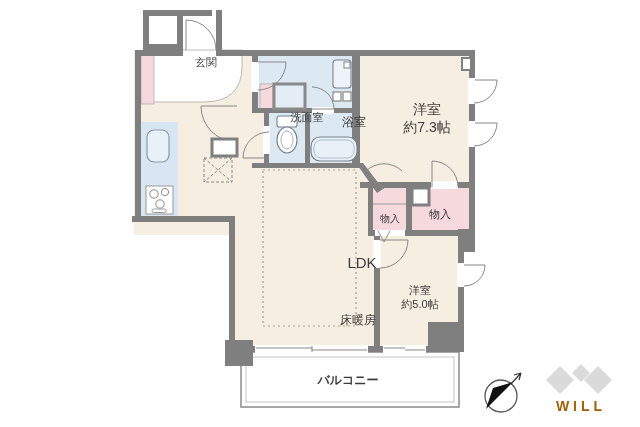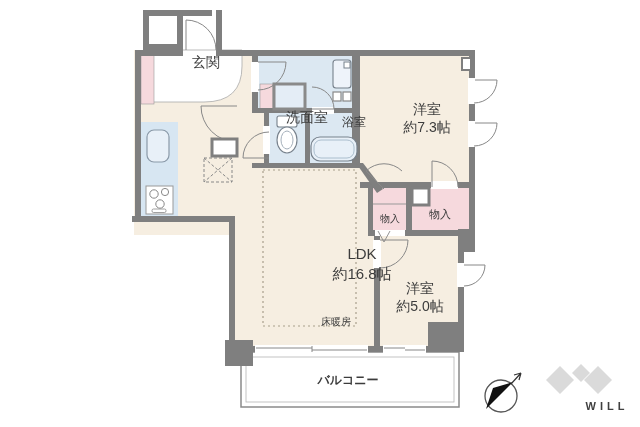--- a/index.html
+++ b/index.html
@@ -2,23 +2,23 @@
 <html><head>
 <meta charset="utf-8">
 <style>
   html,body{margin:0;padding:0;background:#ffffff;}
   #stage{position:relative;width:640px;height:427px;background:#ffffff;overflow:hidden;
          font-family:"Liberation Sans","DejaVu Sans",sans-serif;}
   #plan-svg{position:absolute;left:0;top:0;}
   .lbl{position:absolute;transform:translate(-50%,-50%);color:#3c3c3c;text-align:center;
        line-height:1.3;white-space:nowrap;z-index:5;}
   .lbl span{display:block;}
-  .f13{font-size:14px;} .f12{font-size:12px;} .f14{font-size:14px;}
-  .f11{font-size:11px;} .f10{font-size:10px;} .f9{font-size:10px;} .f15{font-size:15px;}
-  .brand{color:#404040;font-weight:bold;letter-spacing:4px;font-size:11px;margin-left:26px;}
+  .f13{font-size:11px;} .f12{font-size:12px;} .f14{font-size:14px;}
+  .f11{font-size:11px;} .f10{font-size:10px;} .f9{font-size:12px;margin-left:22px;} .f15{font-size:15px;}
+  .brand{color:#a16207;font-weight:bold;letter-spacing:4px;font-size:14px;}
 </style>
 </head>
 <body>
 
 <div id="stage">
 
 <svg id="plan-svg" width="640" height="427" viewBox="0 0 640 427">
 
   <g>
     <rect x="134" y="50" width="341" height="185" fill="#f6eee1"></rect>
@@ -181,21 +181,20 @@
       <span>約7.3帖</span>
 </div>
 <div class="lbl f10" style="left:390px;top:218px;">
       <span>物入</span>
     </div>
 <div class="lbl f11" style="left:440px;top:214px;">
       <span>物入</span>
     </div>
 <div class="lbl f15" style="left:314px;top:263px;margin-left:48px;">
   <span>LDK</span>
-      <span>約16.8帖</span>
 </div>
 <div class="lbl f9" style="left:336px;top:321px;">
       <span>床暖房</span>
     </div>
 <div class="lbl f13" style="left:420px;top:297px;">
   <span>洋室</span>
       <span>約5.0帖</span>
 </div>
 <div class="lbl f12" style="left:348px;top:381px;font-weight:bold;">
       <span>バルコニー</span>

